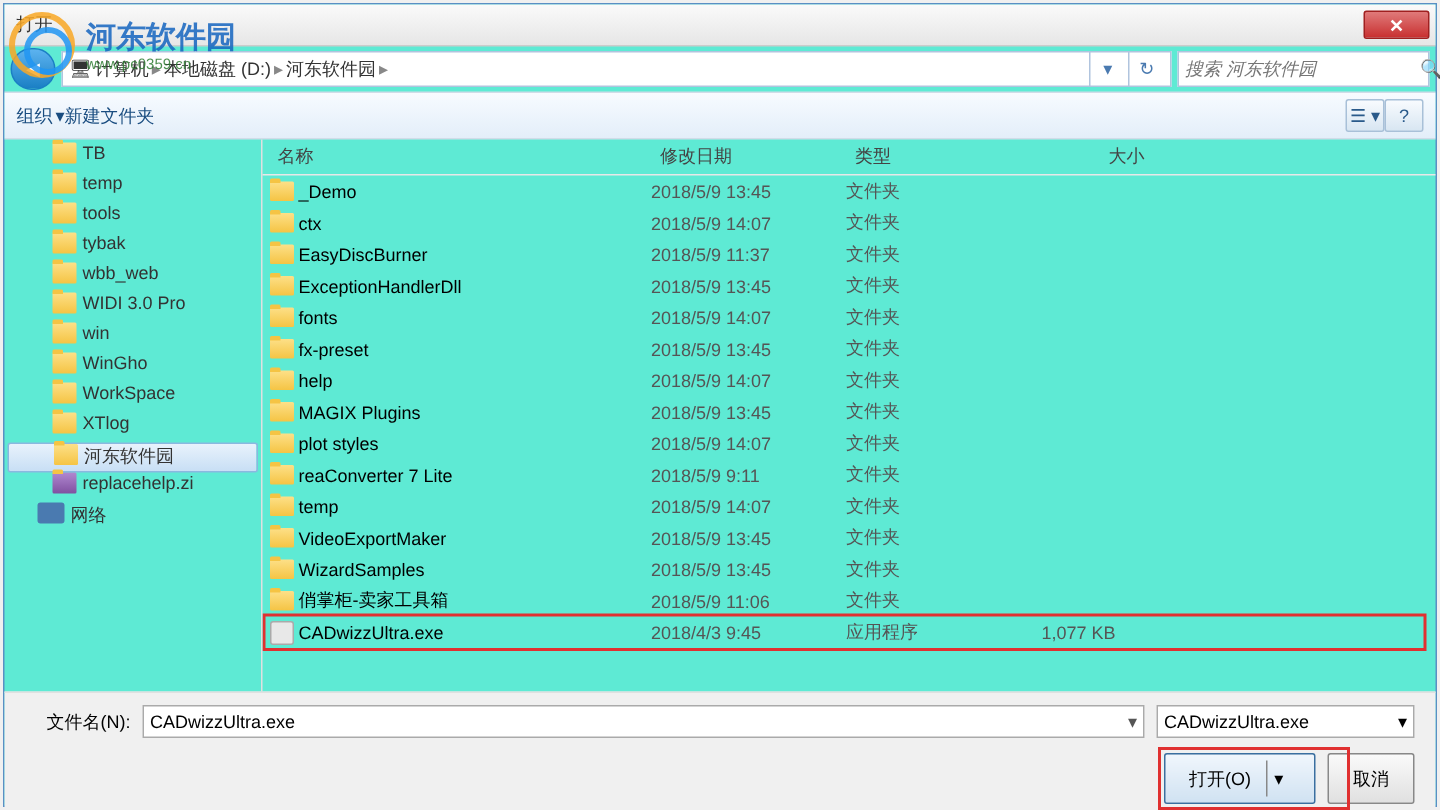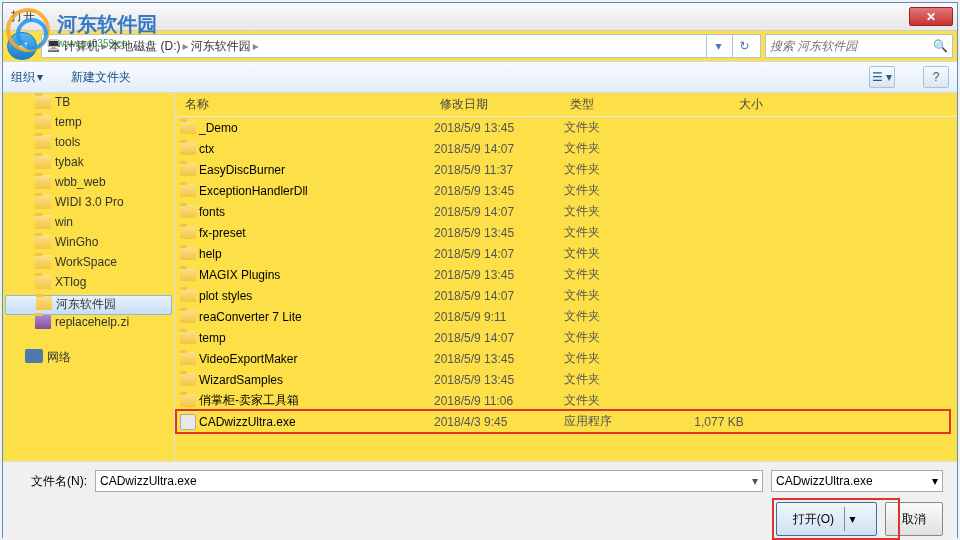--- a/index.html
+++ b/index.html
@@ -1,48 +1,48 @@
 <!DOCTYPE html>
 <html><head>
 <meta charset="utf-8">
 <style>
 *{box-sizing:border-box;margin:0;padding:0;font-family:"Microsoft YaHei","Segoe UI",sans-serif;font-size:12px}
 body{background:#f0f0f0;width:960px;height:540px;position:relative;overflow:hidden}
-.dialog{position:absolute;left:2px;top:2px;right:2px;bottom:2px;background:#fde047;border:1px solid #5a8fc4}
+.dialog{position:absolute;left:2px;top:2px;right:2px;bottom:2px;background:#5eead4;border:1px solid #5a8fc4}
 .titlebar{height:28px;background:linear-gradient(#fafafa,#e6e6e6);display:flex;align-items:center;padding:0 4px;border-bottom:1px solid #ccc}
 .titlebar .title{flex:1;padding-left:4px;color:#333}
 .titlebar .close{width:44px;height:19px;background:linear-gradient(#e07a7a,#c83030);border:1px solid #a02020;border-radius:2px;display:flex;align-items:center;justify-content:center;color:#fff;font-weight:bold}
 .watermark{position:absolute;left:6px;top:8px;pointer-events:none;z-index:100;opacity:0.85}
 .watermark .logo{display:inline-block;width:44px;height:44px;border:4px solid #f9a825;border-radius:50%;position:relative;vertical-align:middle;margin-right:4px}
 .watermark .logo:before{content:"";position:absolute;left:6px;top:6px;width:24px;height:24px;border:4px solid #2196f3;border-radius:50%}
 .watermark .txt{display:inline-block;vertical-align:middle}
 .watermark .cn{font-size:20px;font-weight:bold;color:#1565c0}
 .watermark .url{font-size:10px;color:#2e7d32;font-family:Arial}
 .navbar{height:30px;display:flex;align-items:center;padding:2px 4px;gap:4px}
 .navbtn{width:26px;height:24px;border:1px solid #ccc;border-radius:3px;background:linear-gradient(#fafafa,#e8e8e8);display:flex;align-items:center;justify-content:center;color:#555}
 .navbtn.back{width:30px;height:28px;border-radius:14px;background:linear-gradient(#5cb3f0,#1a7fc4);color:#fff;border:1px solid #1a7fc4}
 .breadcrumb{flex:1;height:24px;border:1px solid #b0c4de;background:#fff;display:flex;align-items:center;padding:0 4px;gap:2px}
 .crumb{display:flex;align-items:center;gap:2px;color:#333}
 .crumb .sep{color:#888}
 .refresh{width:24px;height:24px;border-left:1px solid #b0c4de;display:flex;align-items:center;justify-content:center;color:#4a7ab0}
-.searchbox{width:188px;height:24px;border:1px solid #b0c4de;background:#fff;display:flex;align-items:center;padding:0 4px}
+.searchbox{width:168px;height:24px;border:1px solid #b0c4de;background:#fff;display:flex;align-items:center;padding:0 4px}
 .searchbox input{border:none;outline:none;flex:1;color:#888;font-style:italic}
 .searchbox .icon{color:#4a7ab0}
-.toolbar{height:32px;background:linear-gradient(#f7fbff,#e3eef9);border-top:1px solid #d0dce8;border-bottom:1px solid #d0dce8;display:flex;align-items:center;padding:0 8px;gap:28px}
+.toolbar{height:32px;background:linear-gradient(#f7fbff,#e3eef9);border-top:1px solid #d0dce8;border-bottom:1px solid #d0dce8;display:flex;align-items:center;padding:0 8px;gap:0}
 .toolbar .tb-item{color:#1a4d80;display:flex;align-items:center;gap:2px}
 .toolbar .spacer{flex:1}
 .toolbar .view-btn{width:26px;height:22px;border:1px solid #a8c0d8;border-radius:2px;background:linear-gradient(#f8fbfe,#d8e6f2);display:flex;align-items:center;justify-content:center;color:#2a5a8a}
 .content{display:flex;height:368px}
 .sidebar{width:172px;border-right:1px solid #e0e0e0;overflow:hidden;padding-top:2px}
 .tree-item{height:20px;display:flex;padding-left:32px;gap:4px;color:#333}
 .tree-item.selected{background:linear-gradient(#e8f2fc,#c8dff5);border:1px solid #8ab8e0;border-radius:2px;margin:0 2px;padding-left:30px}
 .tree-item .fld{width:16px;height:14px;background:linear-gradient(#fde088,#f5c444);border-radius:1px;position:relative}
 .tree-item .fld:before{content:"";position:absolute;left:0;top:-2px;width:7px;height:3px;background:#f5c444;border-radius:1px 1px 0 0}
 .tree-item.rar .fld{background:linear-gradient(#b088d0,#8050a0)}
-.tree-item.net{padding-left:22px;margin-top:14px}
+.tree-item.net{padding-left:22px;}
 .tree-item.net .nic{width:18px;height:14px;background:#4a7ab0;border-radius:2px}
 .filelist{flex:1;display:flex;flex-direction:column}
 .cols{height:24px;display:flex;align-items:center;border-bottom:1px solid #e8e8e8;padding-left:4px}
 .cols div{color:#444;padding:0 6px}
 .c-name{width:255px}.c-date{width:130px}.c-type{width:105px}.c-size{width:100px;text-align:right}
 .rows{flex:1;overflow:hidden}
 .row{height:21px;display:flex;align-items:center;padding-left:4px}
 .row .ic{width:18px;display:flex;align-items:center;justify-content:center}
 .row .fld{width:16px;height:13px;background:linear-gradient(#fde088,#f5c444);border-radius:1px;position:relative}
 .row .fld:before{content:"";position:absolute;left:0;top:-2px;width:7px;height:3px;background:#f5c444;border-radius:1px 1px 0 0}

